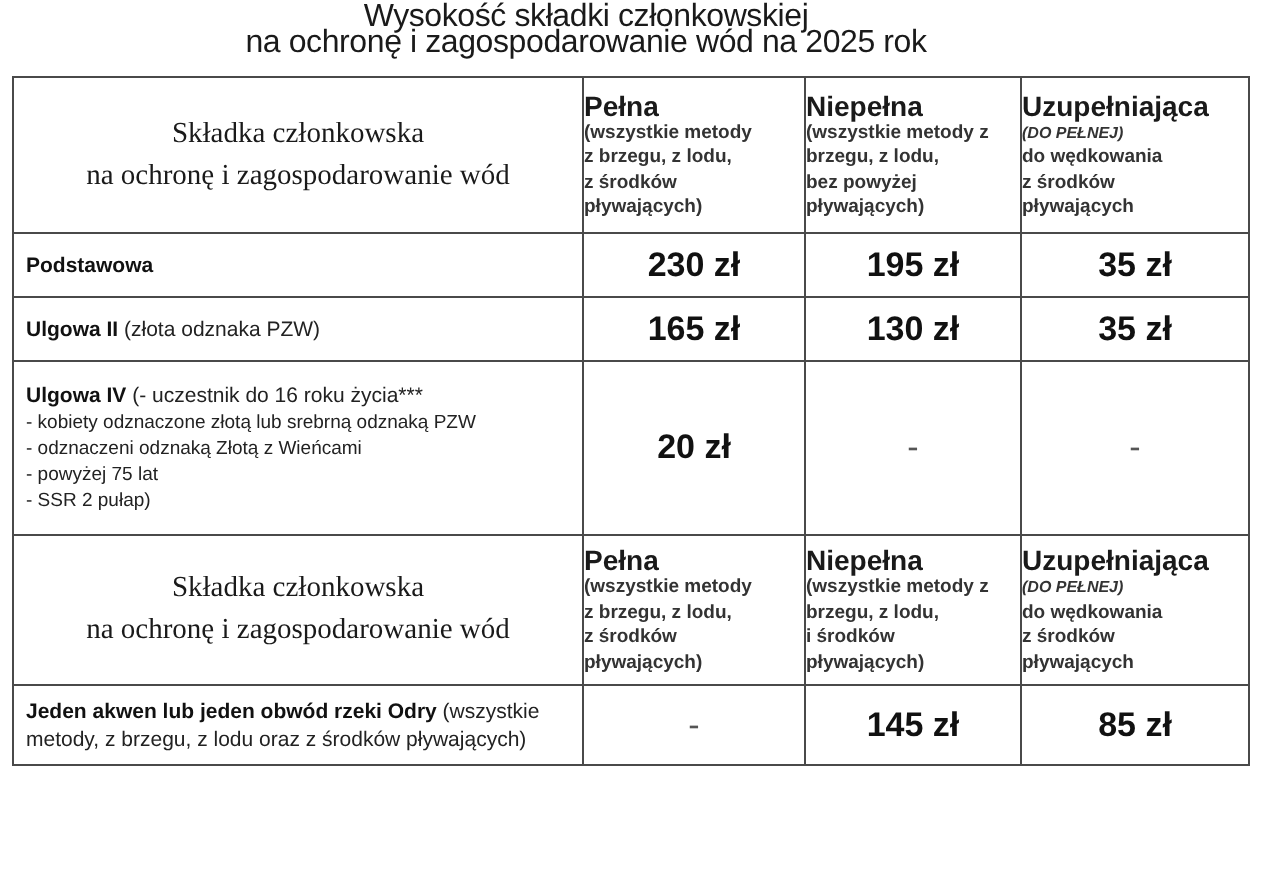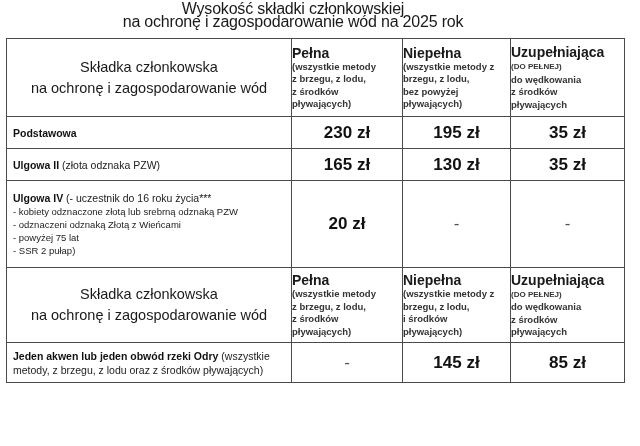--- a/index.html
+++ b/index.html
@@ -6,25 +6,25 @@
     body { width: 640px; height: 446px; position: relative; overflow: hidden; font-family: "Liberation Sans", "DejaVu Sans", sans-serif; color: #111; }
     .title { position: absolute; left: 0; width: 586px; text-align: center; font-size: 16px; letter-spacing: -0.2px; color: #1a1a1a; }
     .t1 { top: 0px; }
     .t2 { top: 13px; }
     table.fees { position: absolute; left: 6px; top: 38px; width: 618px; border-collapse: collapse; table-layout: fixed; }
     table.fees td { border: 1.3px solid #4a4a4a; padding: 0; vertical-align: middle; }
     col.c0 { width: 285px; }
     col.c1 { width: 111px; }
     col.c2 { width: 108px; }
     col.c3 { width: 114px; }
-    .hdr-main { text-align: center; font-size: 14.5px; line-height: 21px; color: #1a1a1a; }
+    .hdr-main { text-align: center; font-size: 14.5px; line-height: 21px; color: #1a1a1a; font-family: Liberation Serif, serif; }
     .col-head { }
     .col-title { font-weight: bold; font-size: 14px; line-height: 16px; color: #1a1a1a; }
     .col-sub { font-size: 9.5px; line-height: 12.5px; font-weight: bold; color: #333; }
-    .col-sub .small { font-size: 8px; }
+    .col-sub .small { font-size: 8px; font-style: italic; }
     .lbl { font-size: 10.5px; line-height: 14px; padding: 3px 6px !important; color: #222; }
     .lbl b { color: #111; }
     .lbl .sm { font-size: 9.5px; line-height: 13px; }
     .val { text-align: center; font-weight: bold; font-size: 17px; color: #111; }
     .dash { font-weight: normal; color: #555; }
     tr.h1 td { height: 77px; }
     tr.r-basic td { height: 25px; }
     tr.r-u1 td { height: 55px; }
     tr.r-u2 td { height: 25px; }
     tr.r-u3 td { height: 25px; }

